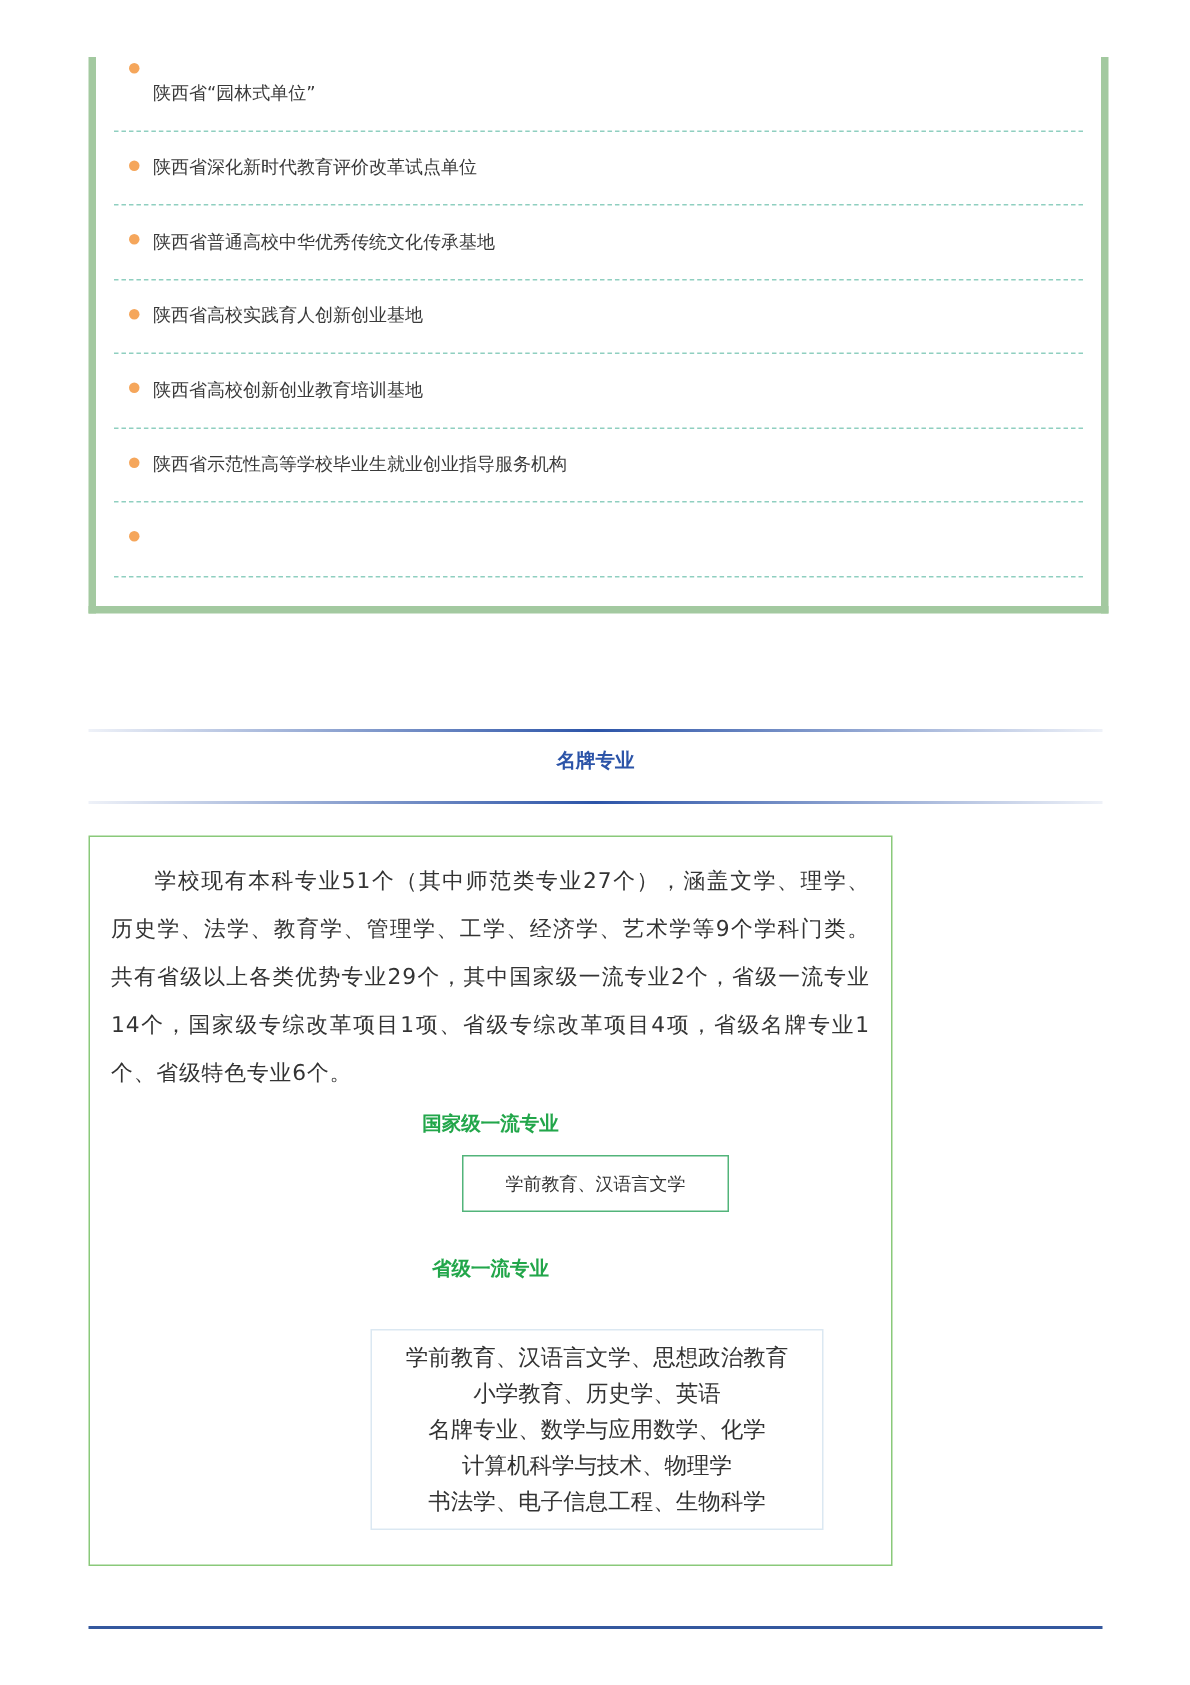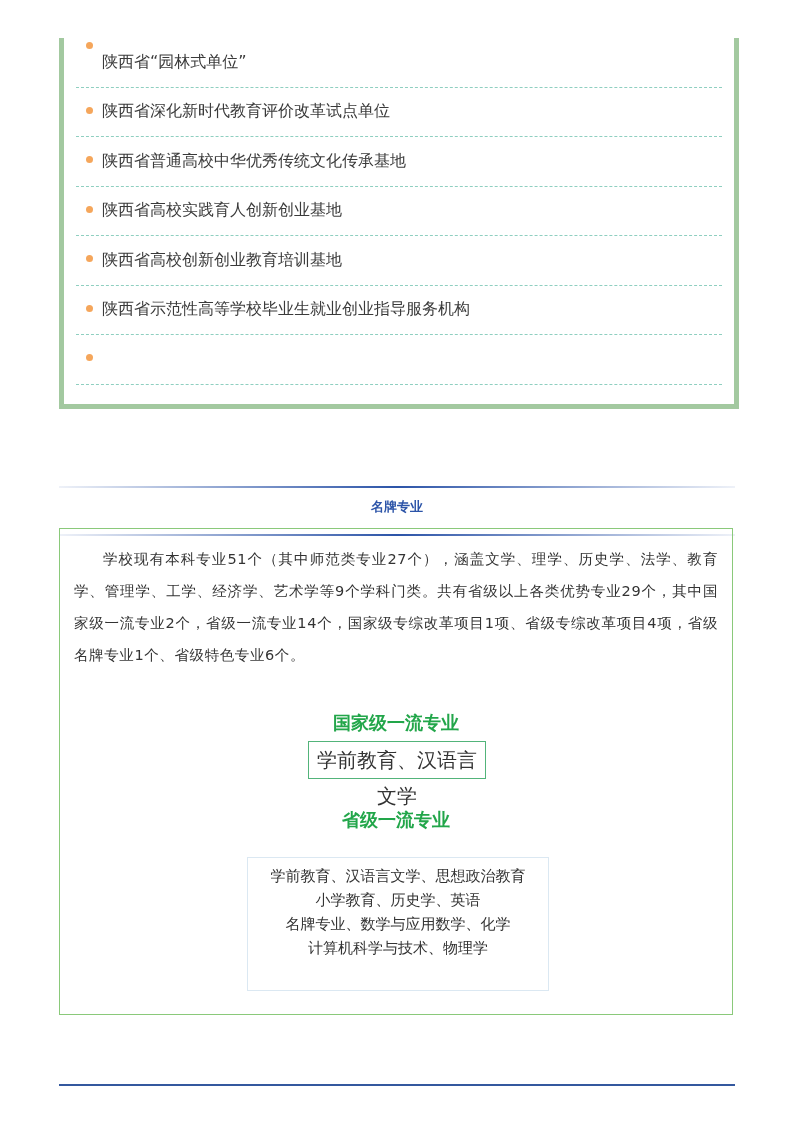--- a/index.html
+++ b/index.html
@@ -4,41 +4,41 @@
 <style>
   html, body { margin:0; padding:0; background:#ffffff; }
   body { width:793px; height:1123px; position:relative; overflow:hidden;
          font-family:"DejaVu Sans", "Liberation Sans", sans-serif; color:#333; }
   .honors-box { position:absolute; left:59px; top:38px; width:670px; height:366px;
                 border-left:5px solid #a3c9a0; border-right:5px solid #a3c9a0; border-bottom:5px solid #a3c9a0;
                 box-sizing:content-box; }
   .honors-list { list-style:none; margin:0; padding:0; position:absolute; left:12px; right:12px; top:0; }
   .honors-item { position:relative; height:49.5px; border-bottom:1.5px dashed #8fcfc0;
                  box-sizing:border-box; display:flex; align-items:center; padding-left:26px;
-                 font-size:16px; color:#3a3a3a; }
+                 font-size:12px; color:#3a3a3a; }
   .honors-item .dot { position:absolute; left:10px; top:50%; width:7px; height:7px; margin-top:-5px;
                       border-radius:50%; background:#f5a65b; }
   .honors-item.first .dot { top:4px; margin-top:0; }
   .section-title-wrap { position:absolute; left:59px; top:486px; width:676px; height:50px; }
   .grad-line { position:absolute; left:0; width:100%; height:2px;
                background:linear-gradient(90deg, rgba(44,84,168,0.08), #2c54a8 50%, rgba(44,84,168,0.08)); }
   .grad-line.top { top:0; }
   .grad-line.bottom { top:48px; }
   .section-title { position:absolute; left:0; width:100%; top:12px; text-align:center;
                    font-size:13px; font-weight:bold; color:#2c54a8; }
-  .majors-box { position:absolute; left:59px; top:528px; width:674px; height:487px;
+  .majors-box { position:absolute; left:59px; top:557px; width:536px; height:487px;
                 border:1.5px solid #8ac97a; box-sizing:border-box; }
   .intro { position:absolute; left:14px; right:14px; top:14px; margin:0;
            font-size:14.5px; line-height:32px; letter-spacing:0.6px; color:#333;
            text-indent:2em; text-align:justify; }
   .sub-title { position:absolute; left:0; width:100%; text-align:center;
-               font-size:18px; font-weight:bold; color:#22a64a; }
+               font-size:13px; font-weight:bold; color:#22a64a; }
   .national-box { position:absolute; left:248px; top:212px; width:178px; height:38px;
                   border:1.5px solid #52b47a; box-sizing:border-box; text-align:center;
-                  font-size:20px; line-height:36px; color:#333; }
+                  font-size:12px; line-height:36px; color:#333; }
   .provincial-box { position:absolute; left:187px; top:309px; width:302px; height:134px;
                     border:1.5px solid #dbe8f2; box-sizing:border-box; text-align:center;
                     padding-top:6px;margin-top:19px; }
   .provincial-line { font-size:15px; line-height:24px; color:#333; display:block; }
   .footer-line { position:absolute; left:59px; top:1084px; width:676px; height:1.5px; background:#34589e; }
 </style>
 </head>
 <body>
 
 <div class="honors-box">
@@ -84,16 +84,17 @@
 
   <div class="sub-title" style="top:182px;">国家级一流专业</div>
   <div class="national-box">学前教育、汉语言文学</div>
 
   <div class="sub-title" style="top:279px;">省级一流专业</div>
   <div class="provincial-box">
     <span class="provincial-line">学前教育、汉语言文学、思想政治教育</span>
     <span class="provincial-line">小学教育、历史学、英语</span>
     <span class="provincial-line">名牌专业、数学与应用数学、化学</span>
     <span class="provincial-line">计算机科学与技术、物理学</span>
+    <span class="provincial-line">书法学、电子信息工程、生物科学</span>
   </div>
 </div>
 
 <div class="footer-line"></div>
 
 </body></html>

